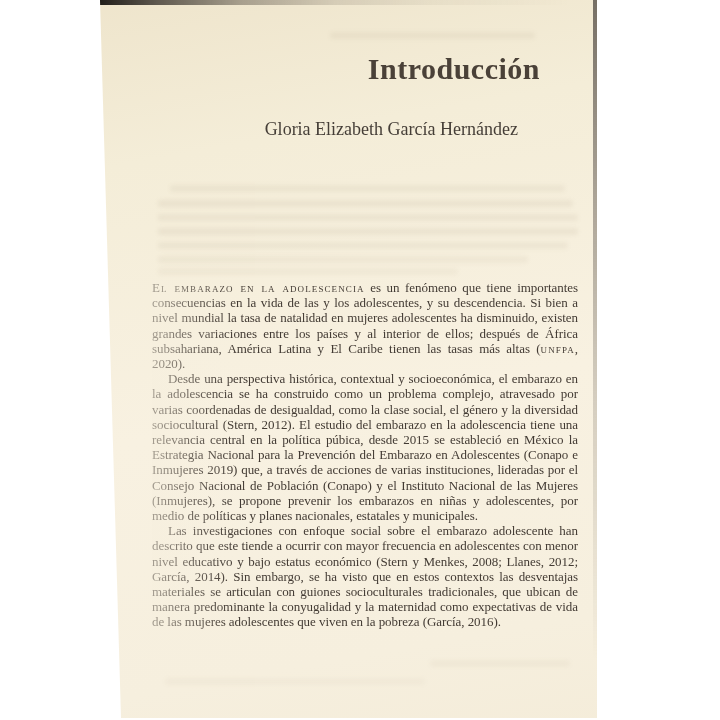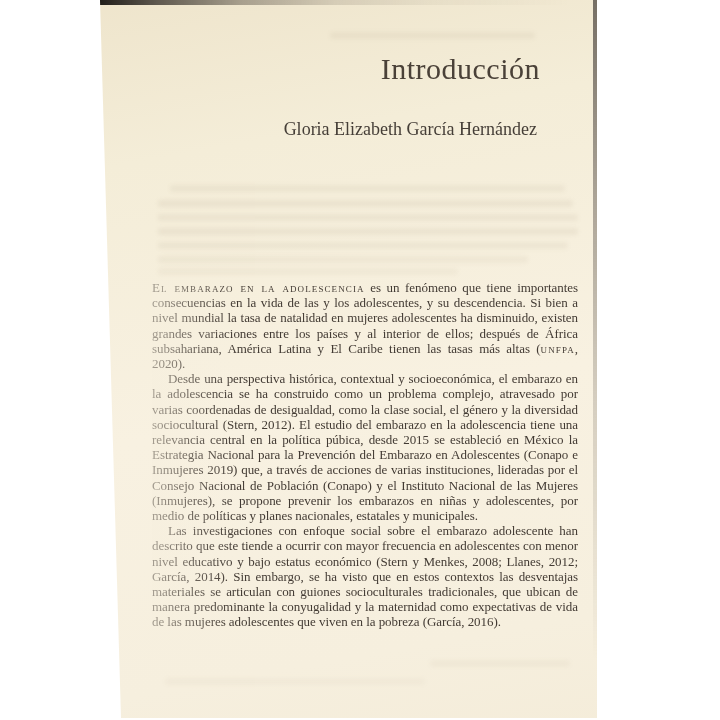--- a/index.html
+++ b/index.html
@@ -53,27 +53,27 @@
   
   .title {
     position: absolute;
     top: 52px; left: 152px;
     width: 426px;
     margin: 0;
     text-align: right;
     padding-right: 38px;
     box-sizing: border-box;
     font-size: 30px;
-    font-weight: normal;
+    font-weight: bold;
     letter-spacing: 0.5px;
     color: #4a4138;
   }
   .authors {
     position: absolute;
-    top: 119px; left: 165px;
+    top: 119px; left: 146px;
     width: 426px;
     text-align: right;
     padding-right: 54px;
     box-sizing: border-box;
     font-size: 18px;
     line-height: 21px;
     color: #453e37;
   }
   .body-text {
     position: absolute;

